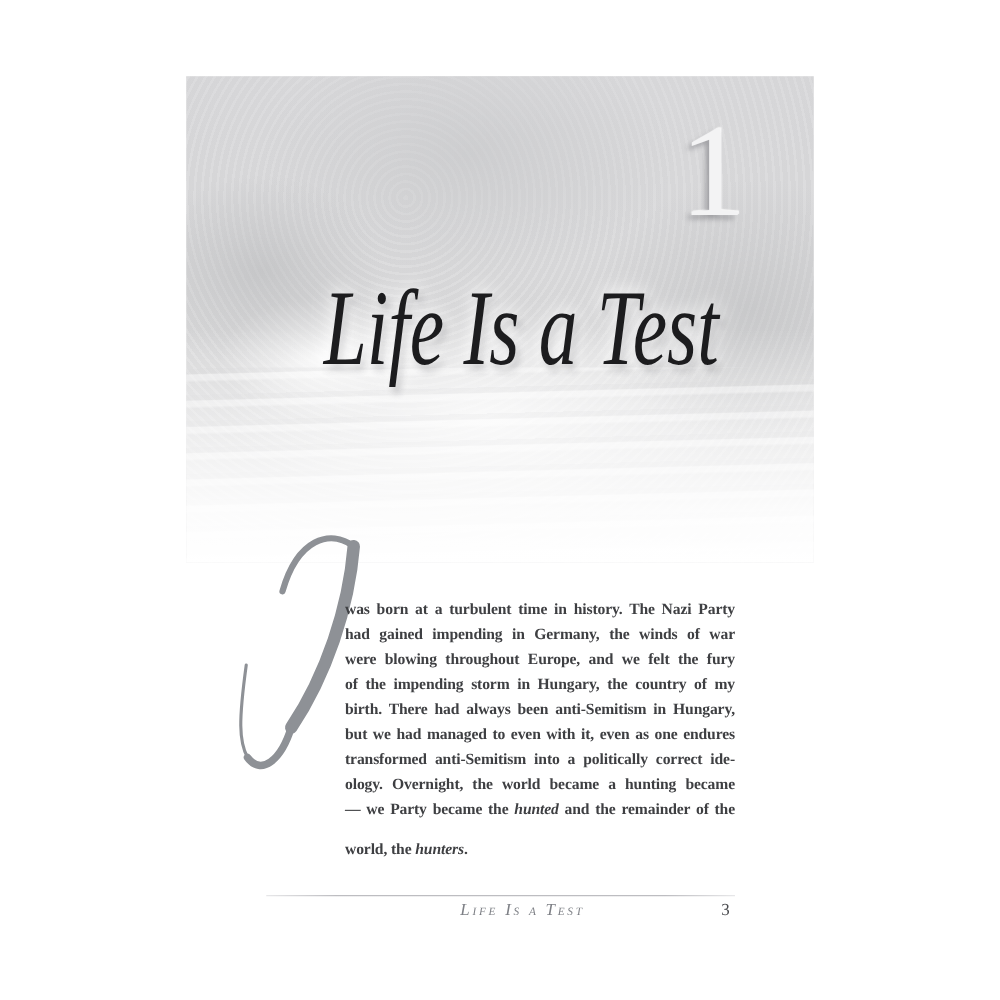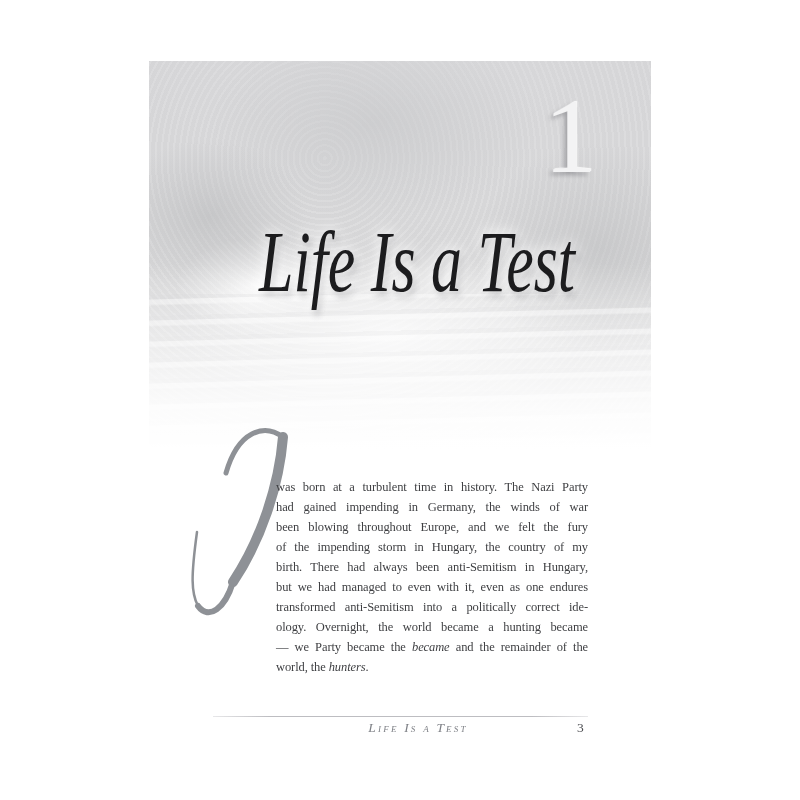--- a/index.html
+++ b/index.html
@@ -42,22 +42,22 @@
     font-style:italic;font-size:86px;line-height:1;color:#1c1c1e;
     transform:scaleX(0.72);transform-origin:left center;
     text-shadow:0 0 14px rgba(255,255,255,0.95), 0 0 26px rgba(255,255,255,0.85),
       4px 5px 7px rgba(95,95,100,0.40);
   }
   .dropcap{position:absolute;left:182px;top:424px;}
   .body-text{
     position:absolute;left:276px;top:477px;width:312px;
     font-size:12.5px;line-height:20px;letter-spacing:-0.1px;color:#3e3f42;
   }
-  .bline{text-align:justify;text-align-last:justify;}
-  .bline.last{text-align-last:left;}
+  .bline{text-align:justify;text-align-last:justify;font-weight:bold;}
+  .bline.last{text-align-last:left;margin-top:12px;}
   .footer-rule{
     position:absolute;left:213px;top:716px;width:375px;height:1px;
     background:linear-gradient(to right, rgba(196,196,200,0.4), #bdbdc1 15%, #bdbdc1 85%, rgba(196,196,200,0.4));
   }
   .running-title{
     position:absolute;left:418px;top:721px;transform:translateX(-50%);
     font-style:italic;font-variant:small-caps;font-size:13.5px;line-height:1;
     letter-spacing:2.2px;color:#7e8086;white-space:nowrap;
   }
   .page-number{
@@ -81,27 +81,27 @@
       <path d="M101 13 C97 62 79 116 51 158" stroke-width="10"></path>
       <path d="M101 13 C82 -1 56 7 44 49" stroke-width="5"></path>
       <path d="M51 158 C43 184 27 197 16 182" stroke-width="6"></path>
       <path d="M16 182 C9 169 9 152 15 108" stroke-width="2.5"></path>
     </g>
   </svg>
 
   <div class="body-text">
       <div class="bline"><span>was born at a turbulent time in history. The Nazi Party</span></div>
       <div class="bline"><span>had gained impending in Germany, the winds of war</span></div>
-      <div class="bline"><span>been blowing throughout Europe, and we felt the fury</span></div>
+      <div class="bline"><span>were blowing throughout Europe, and we felt the fury</span></div>
       <div class="bline"><span>of the impending storm in Hungary, the country of my</span></div>
       <div class="bline"><span>birth. There had always been anti-Semitism in Hungary,</span></div>
       <div class="bline"><span>but we had managed to even with it, even as one endures</span></div>
       <div class="bline"><span>transformed anti-Semitism into a politically correct ide-</span></div>
       <div class="bline"><span>ology. Overnight, the world became a hunting became</span></div>
-      <div class="bline"><span>— we Party became the </span><i>became</i><span> and the remainder of the</span></div>
+      <div class="bline"><span>— we Party became the </span><i>hunted</i><span> and the remainder of the</span></div>
       <div class="bline last"><span>world, the </span><i>hunters</i><span>.</span></div>
     </div>
 
   <div class="footer-rule"></div>
 
   <div class="running-title">Life Is a Test</div>
 
   <div class="page-number">3</div>
 
 </div>

